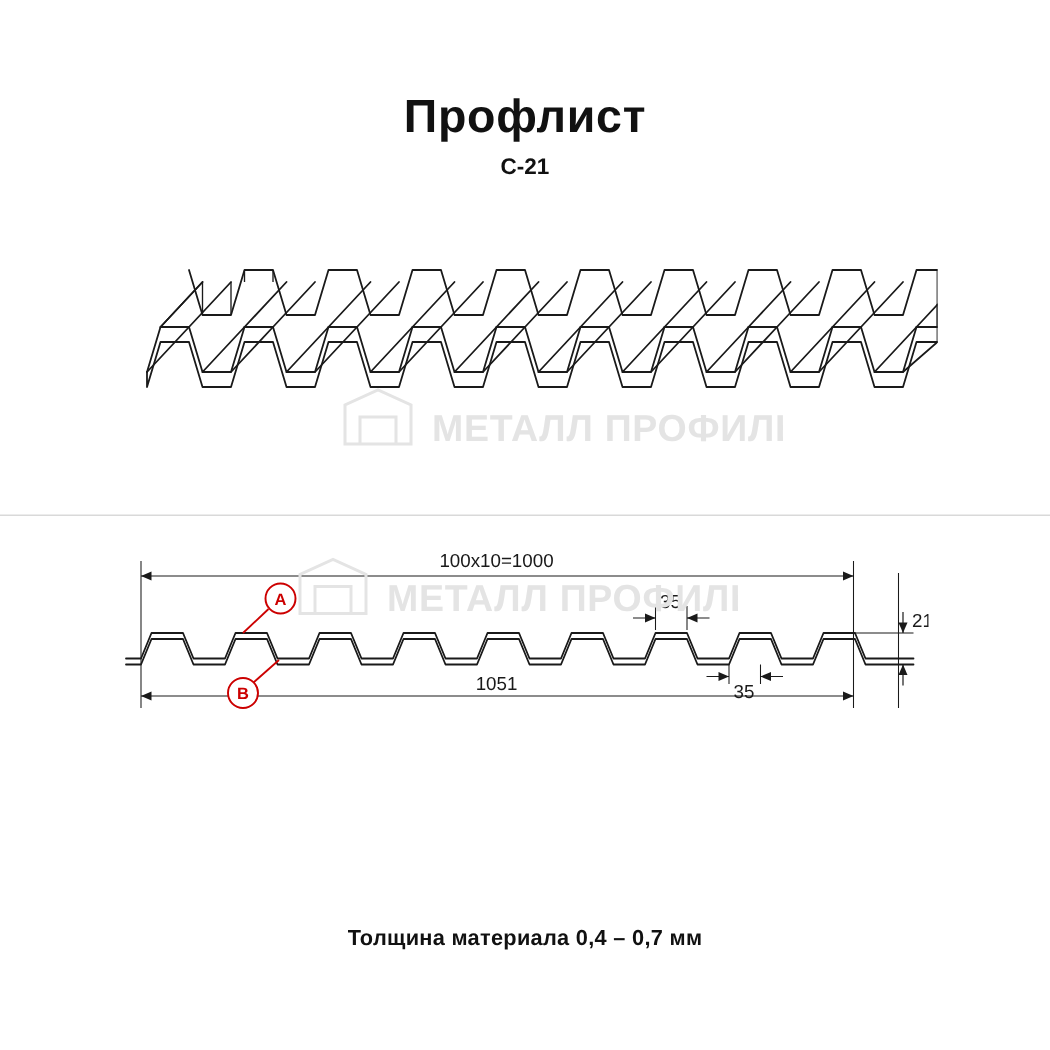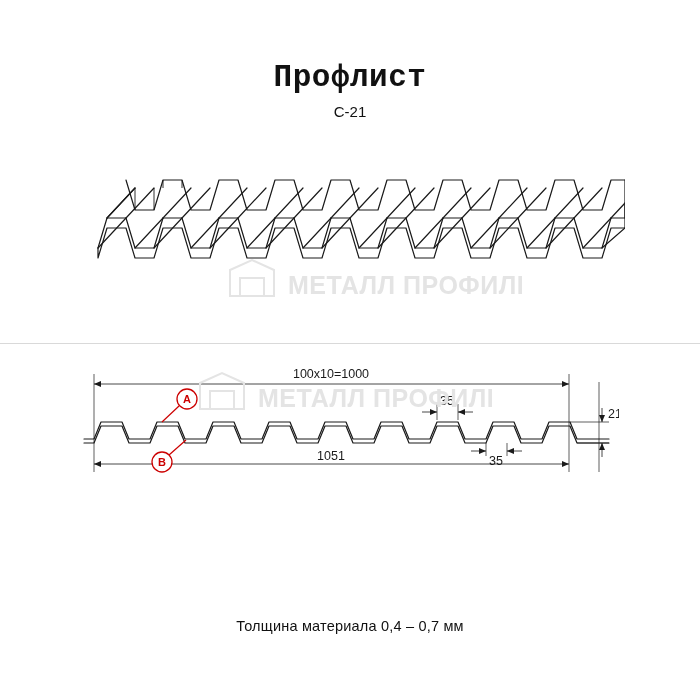--- a/index.html
+++ b/index.html
@@ -23,30 +23,29 @@
   .title {
     position: absolute;
     top: 60px;
     left: 0;
     width: 700px;
     text-align: center;
     font-size: 31px;
     font-weight: bold;
     letter-spacing: 0.5px;
     color: #111111;
-    font-family: Liberation Mono, monospace;
   }
   .subtitle {
     position: absolute;
     top: 103px;
     left: 0;
     width: 700px;
     text-align: center;
     font-size: 15px;
-    font-weight: normal;
+    font-weight: bold;
     color: #111111;
   }
   .iso-wrap {
     position: absolute;
     top: 150px;
     left: 80px;
     width: 545px;
     height: 135px;
   }
   .sep {
@@ -80,21 +79,21 @@
     height: 60px;
     pointer-events: none;
   }
   .footer {
     position: absolute;
     top: 618px;
     left: 0;
     width: 700px;
     text-align: center;
     font-size: 14.5px;
-    font-weight: normal;
+    font-weight: bold;
     letter-spacing: 0.2px;
     color: #111111;
   }
   svg { display: block; }
   .ln { fill: none; stroke: #1a1a1a; stroke-width: 1.2; stroke-linejoin: round; stroke-linecap: round; }
   .ln-thin { fill: none; stroke: #1a1a1a; stroke-width: 0.9; }
   .dim { fill: none; stroke: #1a1a1a; stroke-width: 0.8; }
   .ext { fill: none; stroke: #1a1a1a; stroke-width: 0.7; }
   .callout { fill: none; stroke: #cc0000; stroke-width: 1.2; }
   .calloutfill { fill: #ffffff; stroke: #cc0000; stroke-width: 1.3; }

